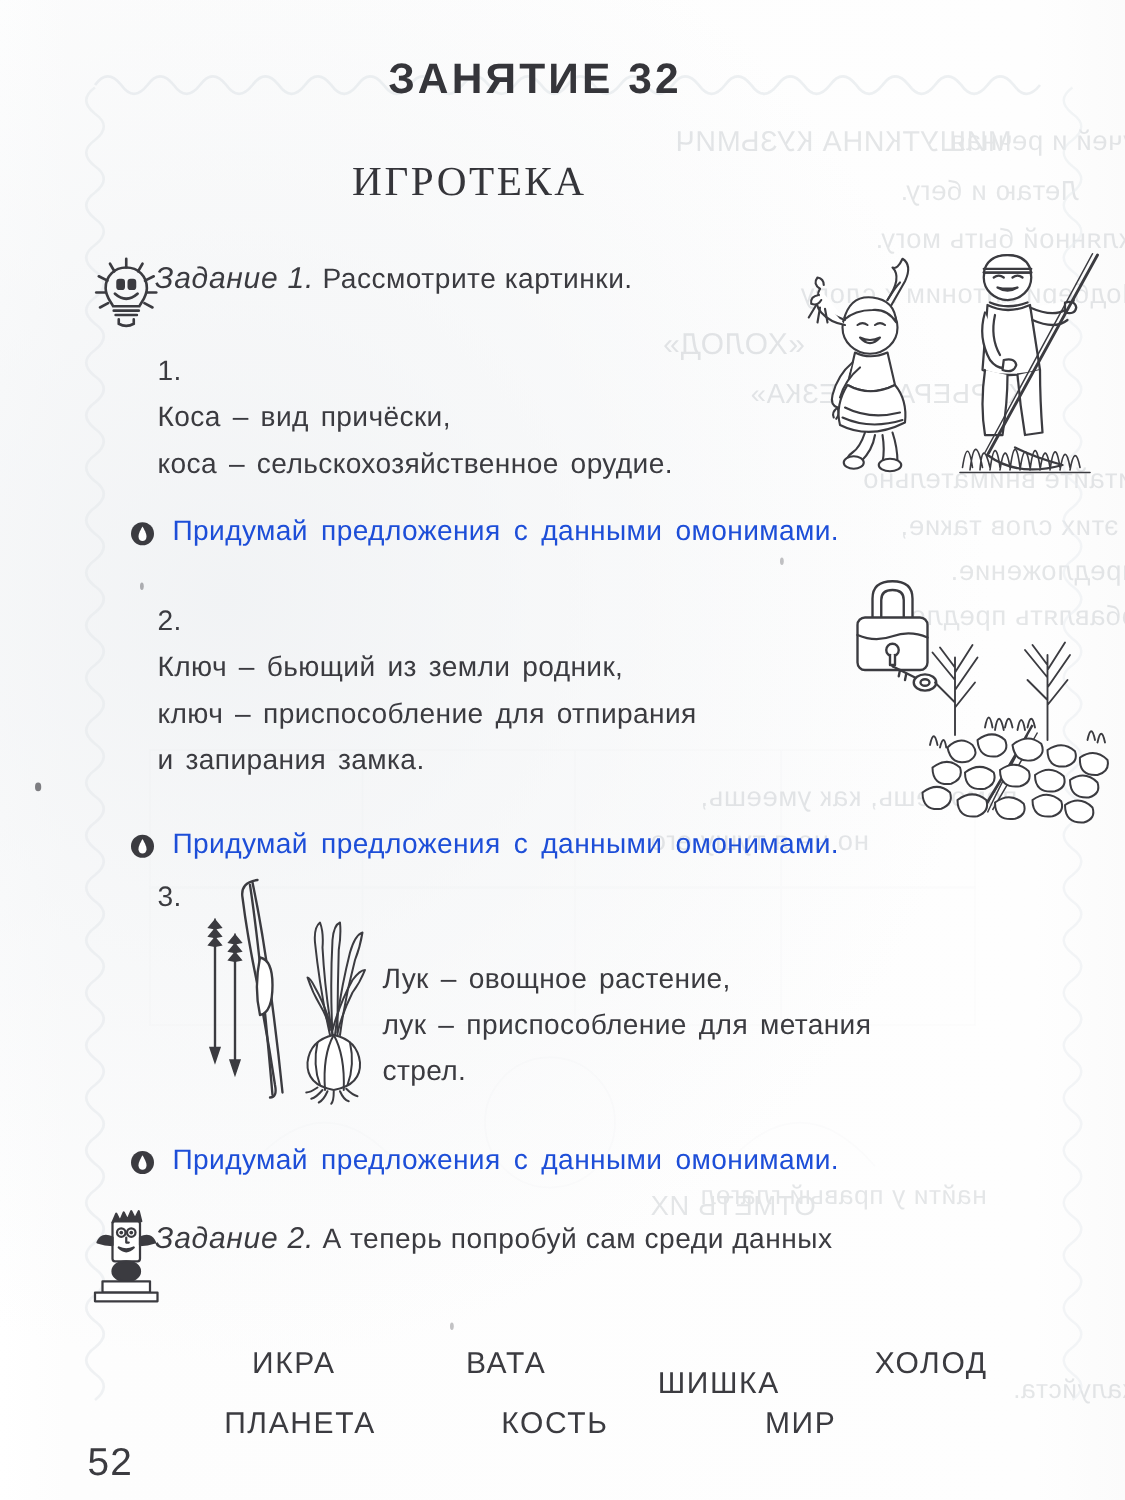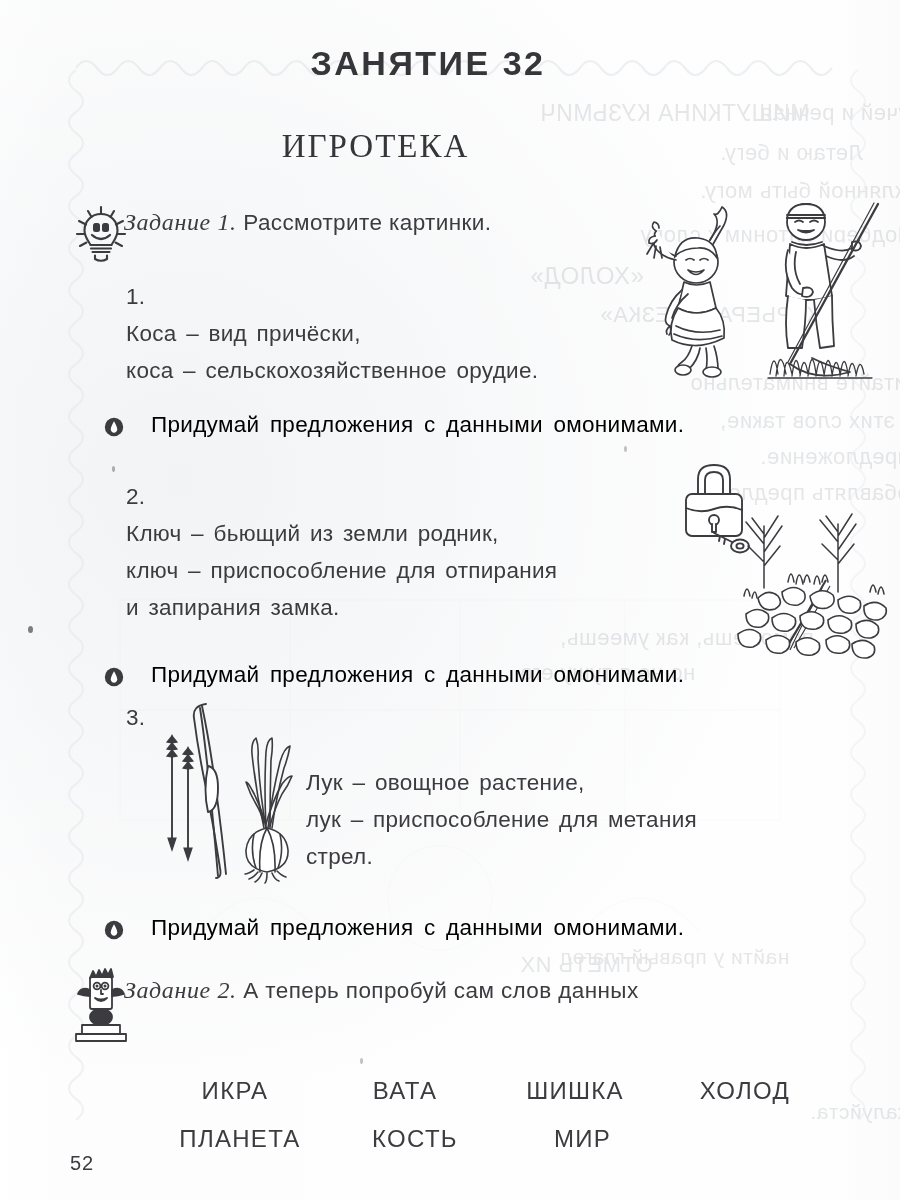--- a/index.html
+++ b/index.html
@@ -99,60 +99,60 @@
   }
 
   .task-head {
     position: absolute;
     font-size: 22.5px;
     color: #3b3b40;
     letter-spacing: 0.4px;
   }
   .task-head .lbl {
     font-style: italic;
-    font-family: Liberation Serif, serif;
+    font-family: Liberation Sans, sans-serif;
     font-size: 24px;
     letter-spacing: 0.6px;
   }
 
   .para {
     position: absolute;
     font-size: 22.5px;
     line-height: 37px;
     color: #3b3b40;
     letter-spacing: 0.3px;
     word-spacing: 3px;
   }
   .para .num { display: block; }
 
   .bullet-row {
     position: absolute;
     display: flex;
     align-items: flex-start;
-    gap: 27px;
+    gap: 14px;
     font-size: 22.5px;
-    color: #000000;
+    color: #1d4ed8;
     letter-spacing: 0.3px;
     word-spacing: 4px;
   }
 
   .word-row {
     position: absolute;
     display: flex;
     font-size: 24px;
     color: #3b3b40;
     letter-spacing: 1.3px;
   }
   .word-row span { display: inline-block; text-align: center; }
 
   .page-number {
     position: absolute;
     left: 70px;
     top: 1152px;
-    font-size: 20px;
+    font-size: 31px;
     color: #3b3b40;
     letter-spacing: 1px;
   }
 
   .fig { position: absolute; }
   svg { display: block; overflow: visible; }
 </style>
 </head>
 <body>
 
@@ -498,31 +498,31 @@
 
         <ellipse cx="27" cy="49" rx="11" ry="8" fill="#3b3b40" stroke="#3b3b40"></ellipse>
 
         <rect x="8" y="57" width="38" height="9"></rect>
         <rect x="2" y="66" width="50" height="7"></rect>
       </g>
     </svg>
 
     <div class="task-head" style="left:124px; top:977px; width:740px;">
       <span class="lbl">Задание 2.</span>
-      <span>А теперь попробуй сам слов данных</span>
+      <span>А теперь попробуй сам среди данных</span>
     </div>
 
     <div class="word-row" style="left:150px; top:1077px; width:680px;">
       <span style="width:170px;">ИКРА</span>
       <span style="width:170px;text-align:center;">ВАТА</span>
-      <span style="width:170px;">ШИШКА</span>
+      <span style="width:170px;margin-top:16px;">ШИШКА</span>
       <span style="width:170px;">ХОЛОД</span>
     </div>
 
-    <div class="word-row" style="left:150px; top:1125px; width:680px;">
+    <div class="word-row" style="left:150px; top:1125px; width:680px;gap:29px;">
       <span style="width:180px;">ПЛАНЕТА</span>
       <span style="width:170px;">КОСТЬ</span>
       <span style="width:165px;">МИР</span>
     </div>
 
     <div class="page-number">52</div>
 
   </div>
 </div>
 

